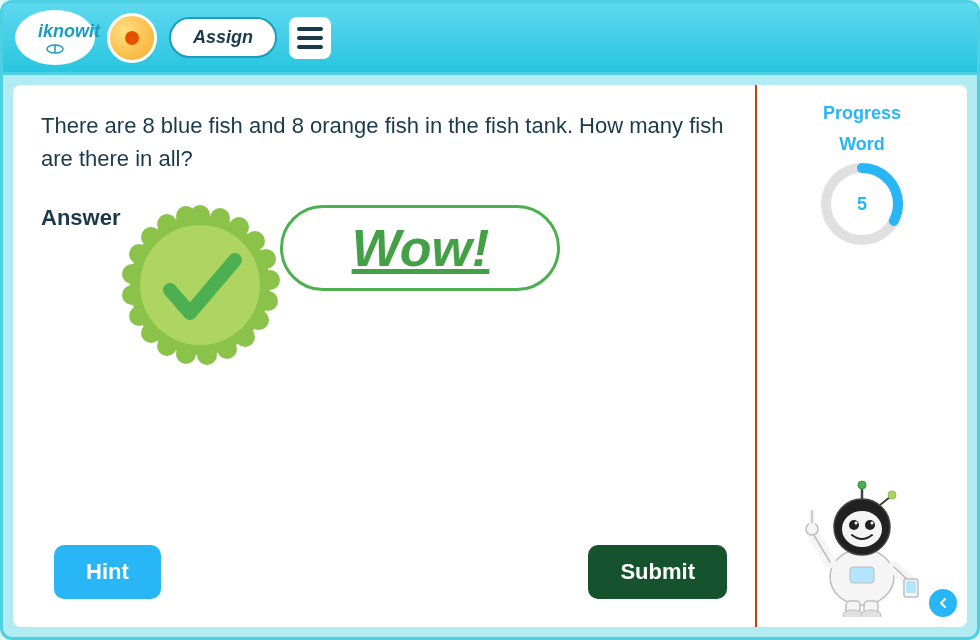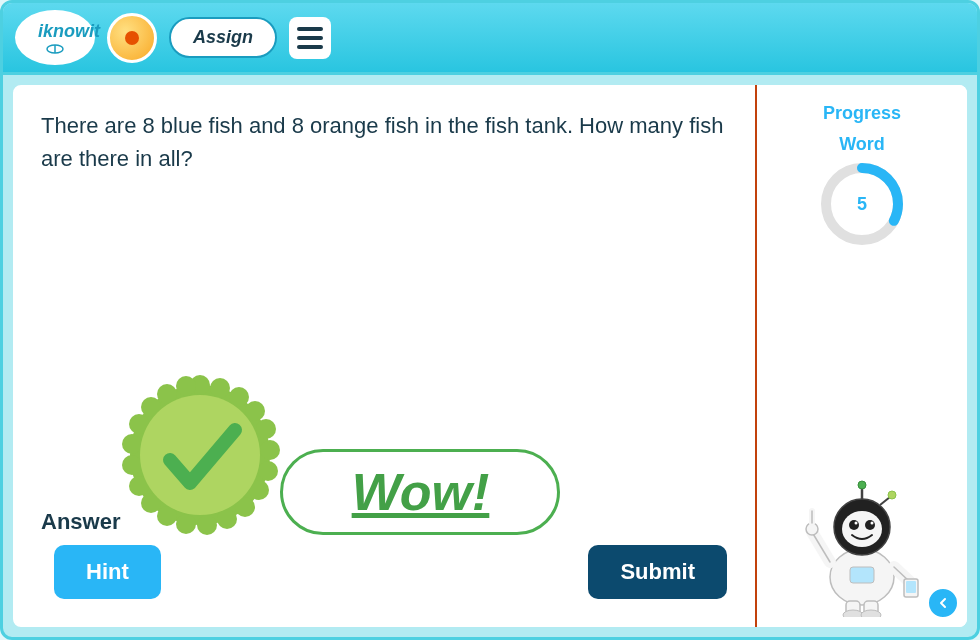--- a/index.html
+++ b/index.html
@@ -136,21 +136,21 @@
 
     .question-text {
       font-size: 22px;
       color: #1a3a4a;
       line-height: 1.5;
       margin-bottom: 20px;
     }
 
     .answer-row {
       display: flex;
-      align-items: flex-end;
+      align-items: flex-start;
       margin-top: 10px;
       flex: 1;
     }
 
     .answer-label {
       font-size: 22px;
       color: #1a3a4a;
       font-weight: bold;
     }
 
@@ -201,21 +201,21 @@
       color: white;
       border: none;
       border-radius: 10px;
       padding: 14px 32px;
       font-size: 22px;
       font-weight: bold;
       cursor: pointer;
     }
 
     .submit-btn {
-      background: #0c4a6e;
+      background: #14532d;
       color: white;
       border: none;
       border-radius: 10px;
       padding: 14px 32px;
       font-size: 22px;
       font-weight: bold;
       cursor: pointer;
     }
 
     

